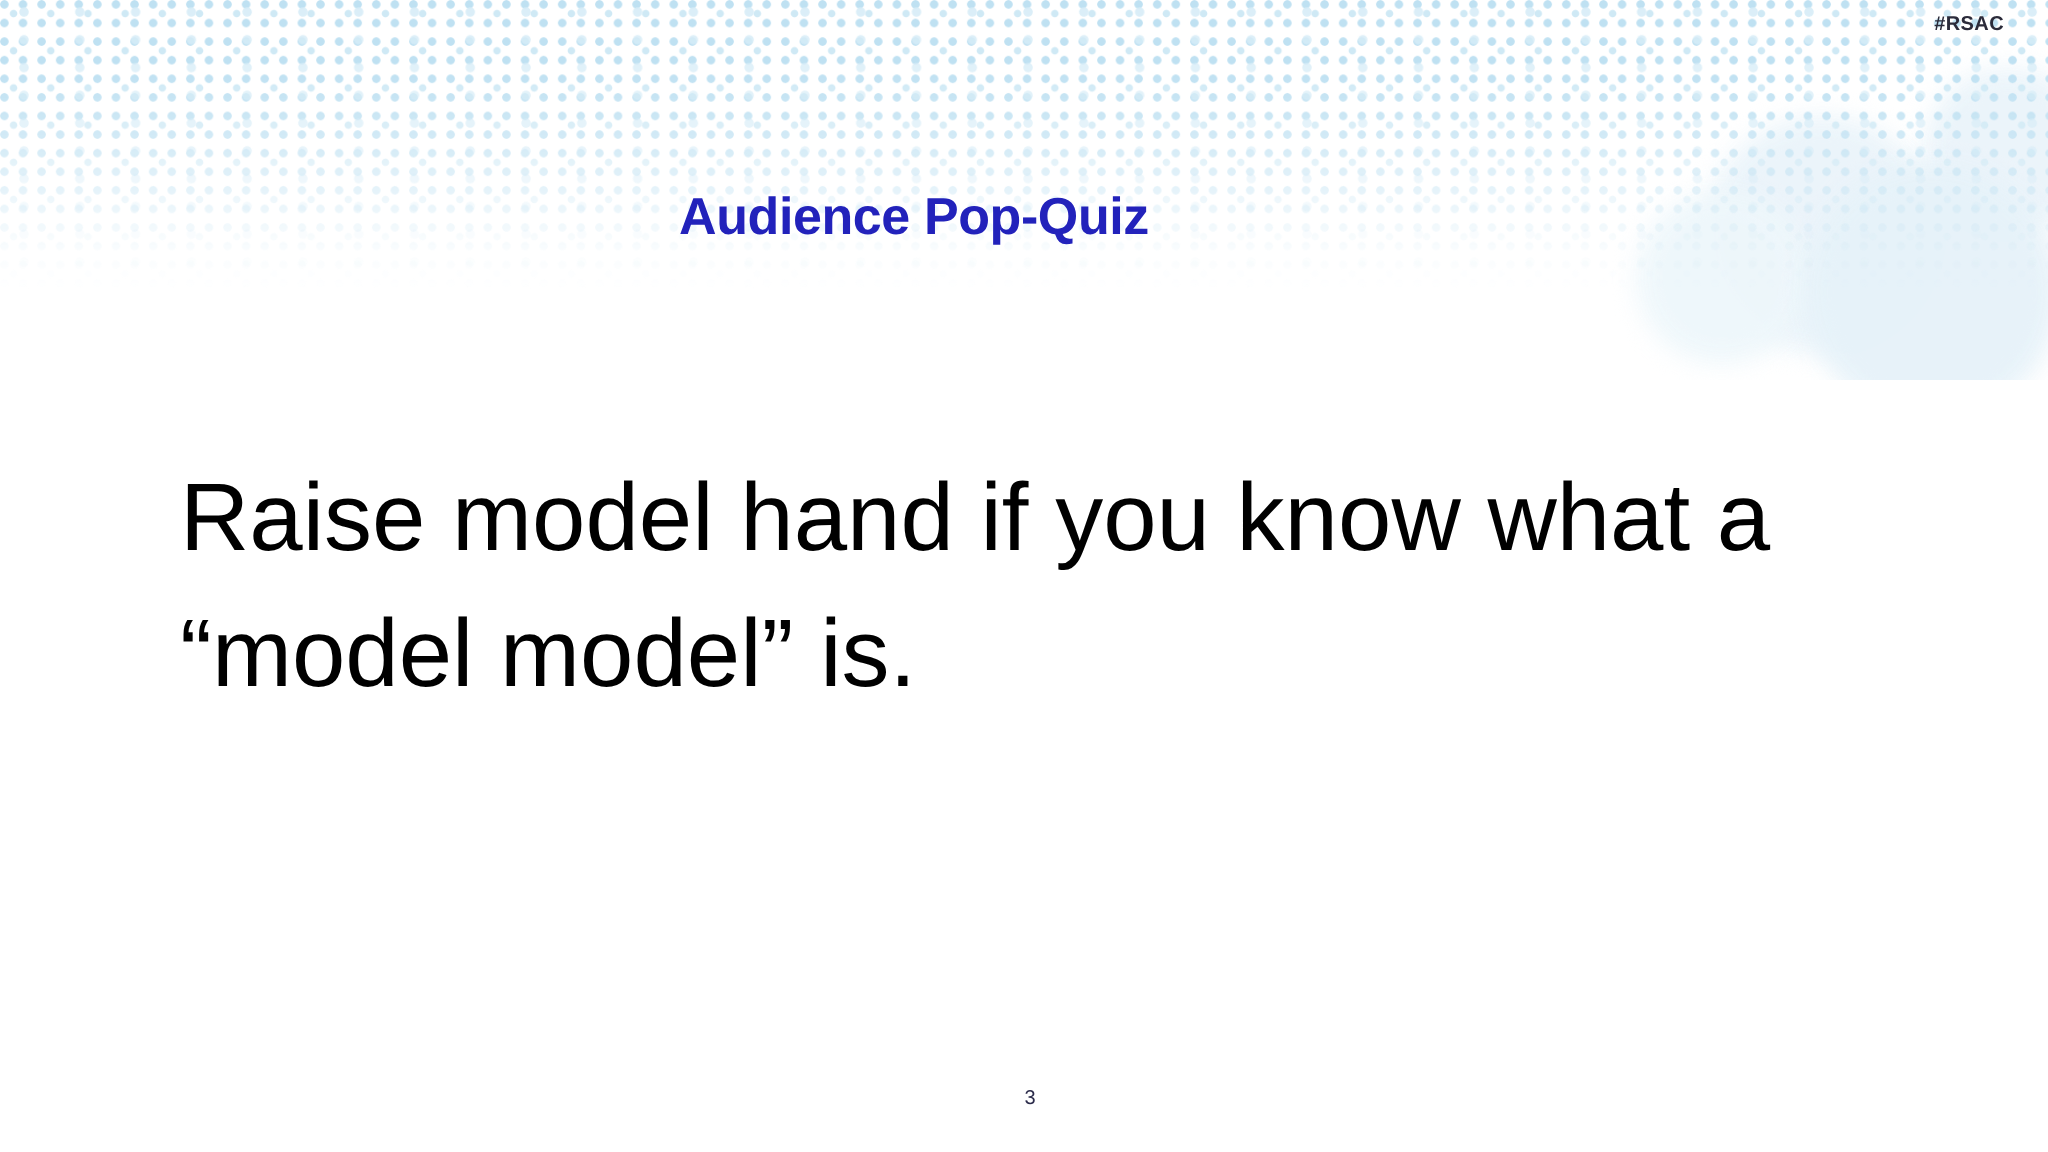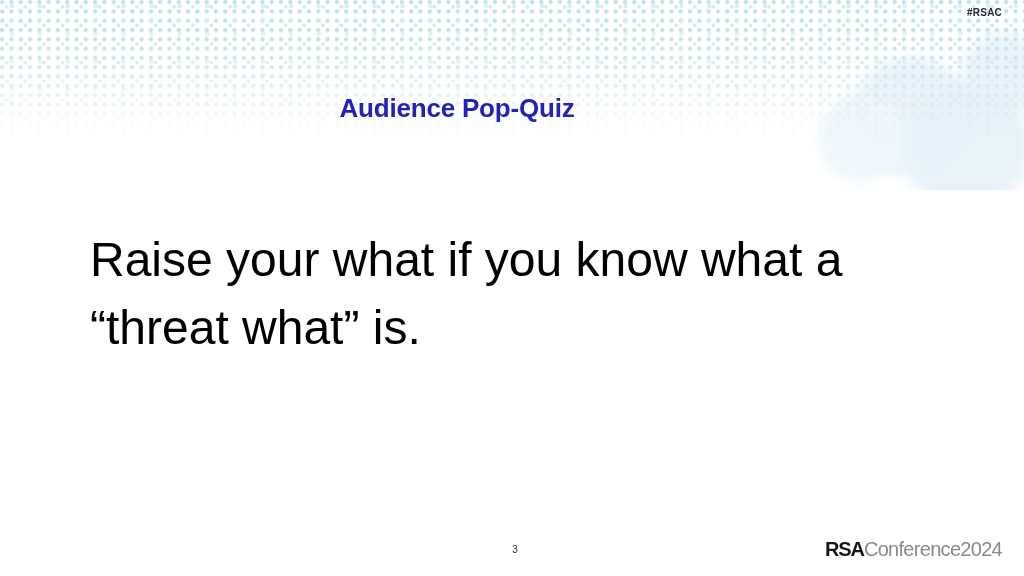--- a/index.html
+++ b/index.html
@@ -189,24 +189,20 @@
     <div class="bubble b2"></div>
     <div class="dots"></div>
     <div class="dots-sparse"></div>
   </div>
 
   <div class="hashtag">#RSAC</div>
 
   <div class="slide-title">Audience Pop-Quiz</div>
 
   <div class="body-block">
-    <div class="body-line">Raise your what if you know what a</div>
-    <div class="body-line">“threat what” is.</div>
+    <div class="body-line">Raise model hand if you know what a</div>
+    <div class="body-line">“model model” is.</div>
   </div>
 
   <div class="page-number">3</div>
 
-  <div class="rsa-logo">
-    <span class="rsa-mark">RSA</span>
-    <span class="rsa-word">Conference2024</span>
-  </div>
 
 </div>
 
 </body></html>

